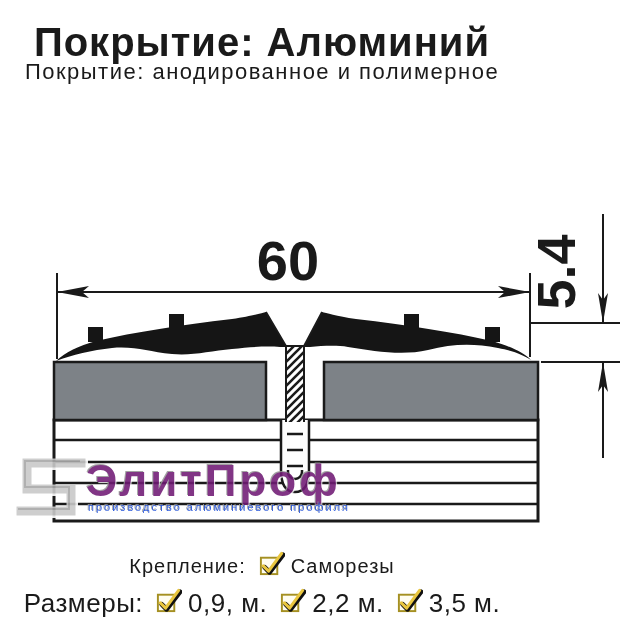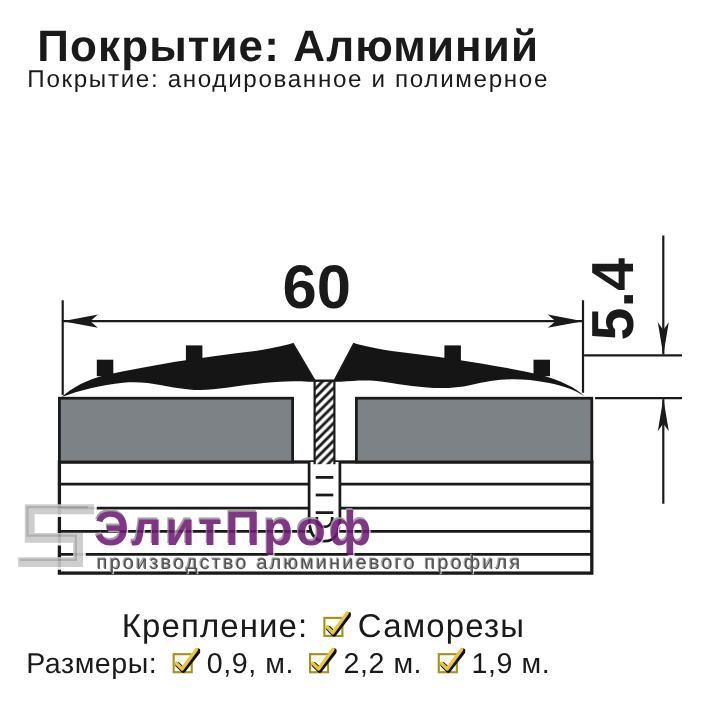--- a/index.html
+++ b/index.html
@@ -4,34 +4,34 @@
 <style>
   html,body{margin:0;padding:0;background:#fff;}
   body{
     width:638px;height:638px;position:relative;overflow:hidden;
     font-family:"Liberation Sans", sans-serif;color:#1a1a1a;
   }
   .center-col{position:absolute;left:0;width:524px;text-align:center;}
   .title{top:20px;font-size:40px;font-weight:bold;letter-spacing:1px;white-space:nowrap;}
   .subtitle{top:59px;font-size:22px;font-weight:normal;letter-spacing:1.5px;white-space:nowrap;text-align:center;}
   .footer-line{display:flex;justify-content:center;align-items:center;white-space:nowrap;}
-  .footer1{top:553px;font-size:30px;letter-spacing:1px;padding-left:32px;}
+  .footer1{top:553px;font-size:20px;letter-spacing:1px;}
   .footer2{top:588px;font-size:26px;letter-spacing:0.5px;}
   .footer-line .gap{width:12px;display:inline-block;}
   .footer-line .gap-sm{width:6px;display:inline-block;}
   .chk{width:27px;height:27px;flex:0 0 auto;position:relative;top:-3px;}
   svg.drawing{position:absolute;left:0;top:0;}
   .wm-brand{
     position:absolute;left:86px;top:456px;font-size:44px;font-weight:bold;
     letter-spacing:3px;color:#701a75;opacity:.88;white-space:nowrap;
     text-shadow:-1px -1px 0 #969696, 1px 1px 1px #ffffff;
   }
   .wm-tagline{
-    position:absolute;left:88px;top:501px;font-size:18px;letter-spacing:2px;
-    color:#404040;opacity:.9;white-space:nowrap;
+    position:absolute;left:88px;top:501px;font-size:11px;letter-spacing:2px;
+    color:#1d4ed8;opacity:.9;white-space:nowrap;
     text-shadow:-1px -1px 0 #9d9d9d, 1px 1px 1px #ffffff;
   }
   .wm-logo{position:absolute;left:12px;top:452px;}
 </style>
 </head>
 <body>
 
 <div class="center-col title">Покрытие: Алюминий</div>
 <div class="center-col subtitle">Покрытие: анодированное и полимерное</div>
 
@@ -160,14 +160,14 @@
   </svg>
   <span class="gap-sm"></span>
   <span>2,2 м.</span>
   <span class="gap"></span>
   <svg class="chk" viewBox="0 0 28 28">
     <rect x="3" y="8" width="17" height="17" fill="#fffdf0" stroke="#a59022" stroke-width="2"></rect>
     <path d="M7,18 L12,23 L26,5" fill="none" stroke="#111111" stroke-width="5" stroke-linecap="round" stroke-linejoin="round"></path>
     <path d="M5.5,16.5 L11,22 L24.5,3.5" fill="none" stroke="#e9c63f" stroke-width="3.2" stroke-linecap="round" stroke-linejoin="round"></path>
   </svg>
   <span class="gap-sm"></span>
-  <span>1,9 м.</span>
+  <span>3,5 м.</span>
 </div>
 
 </body></html>

